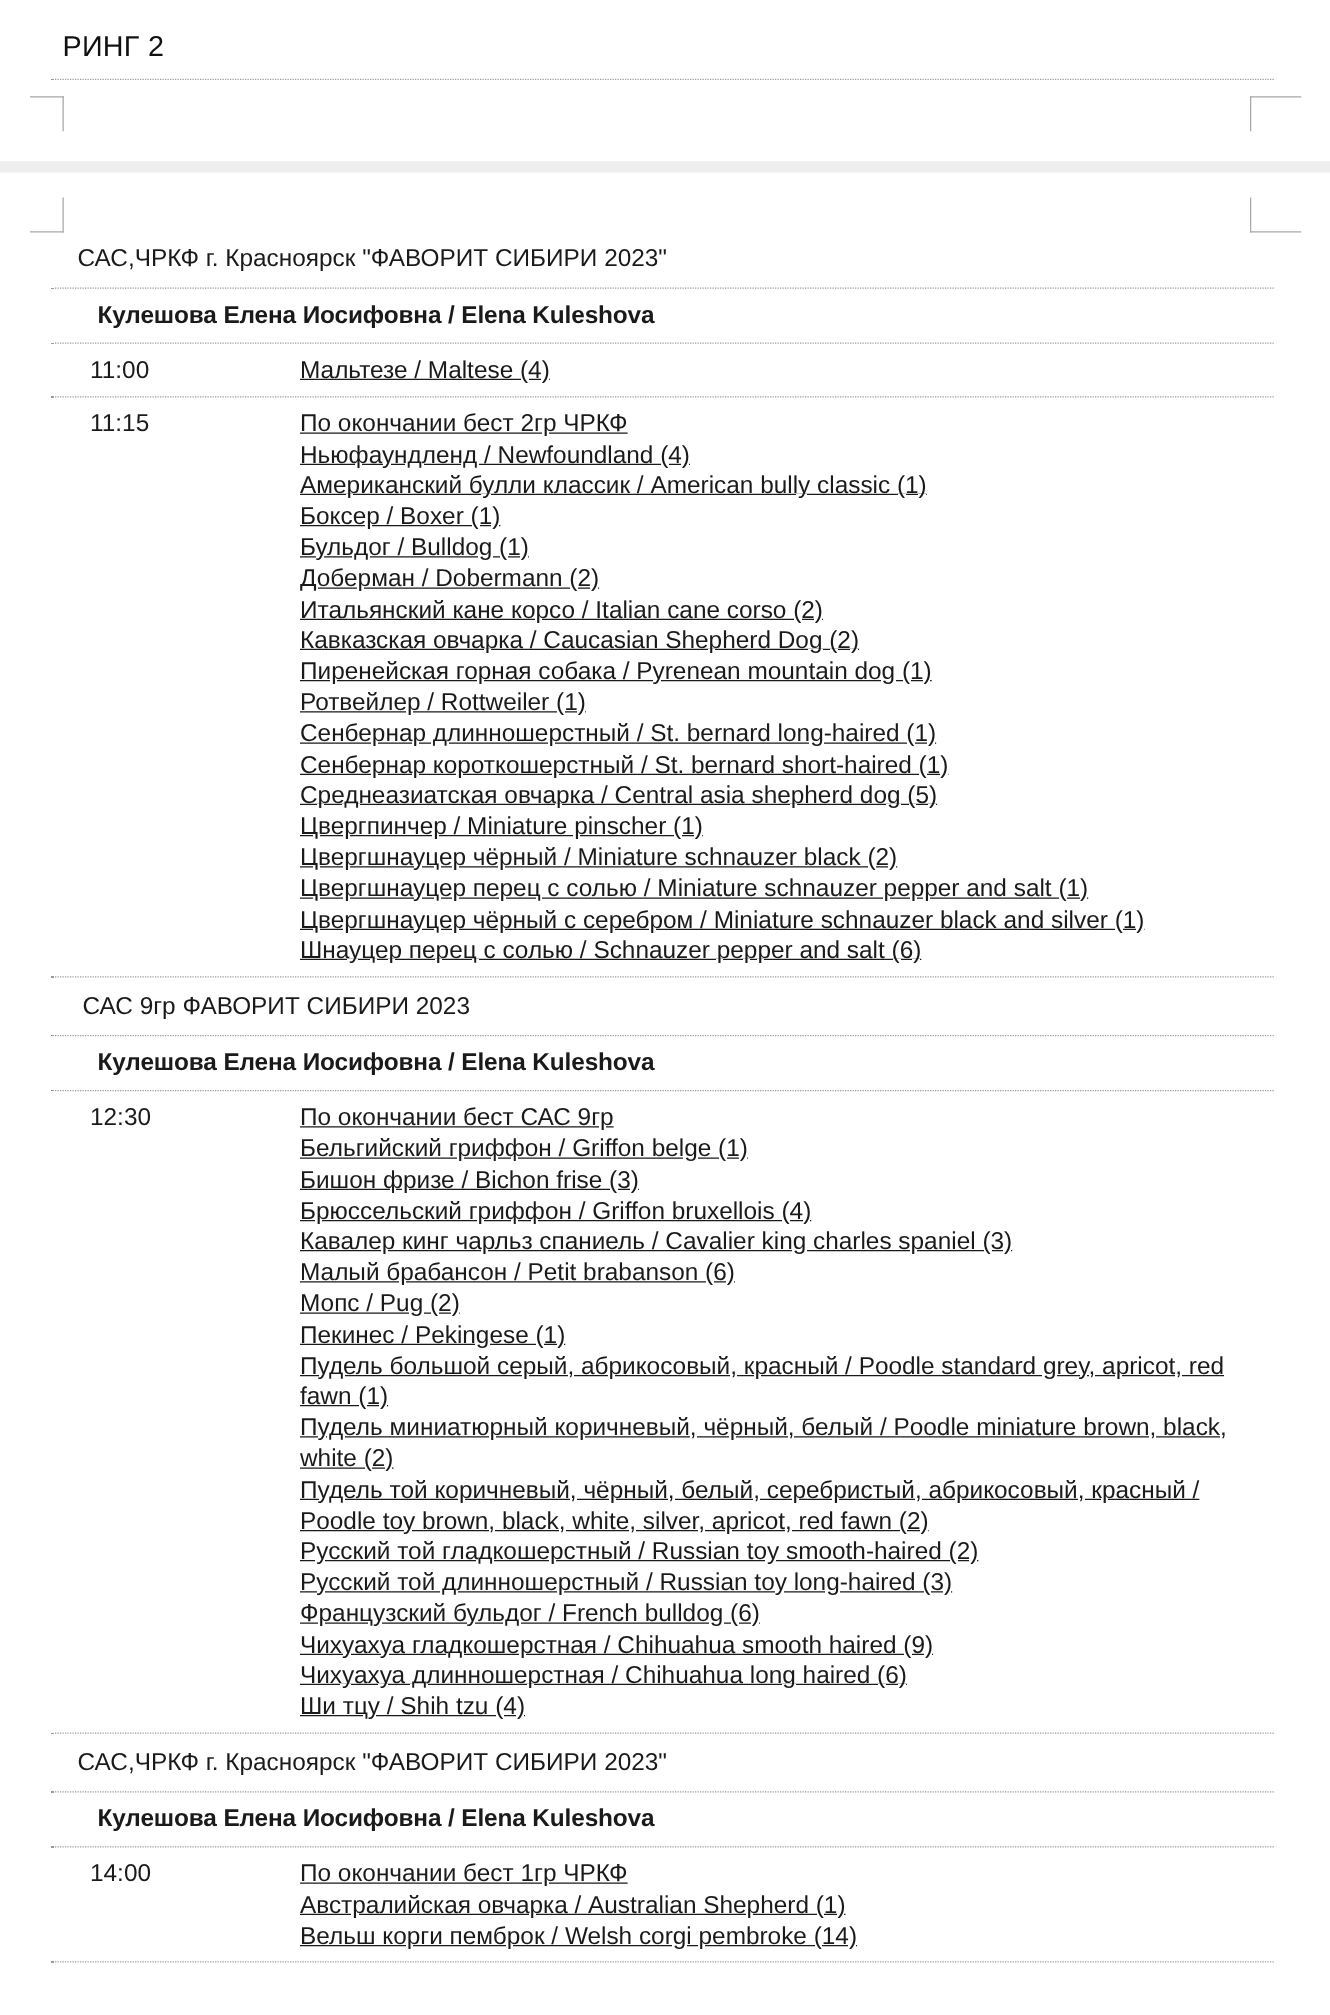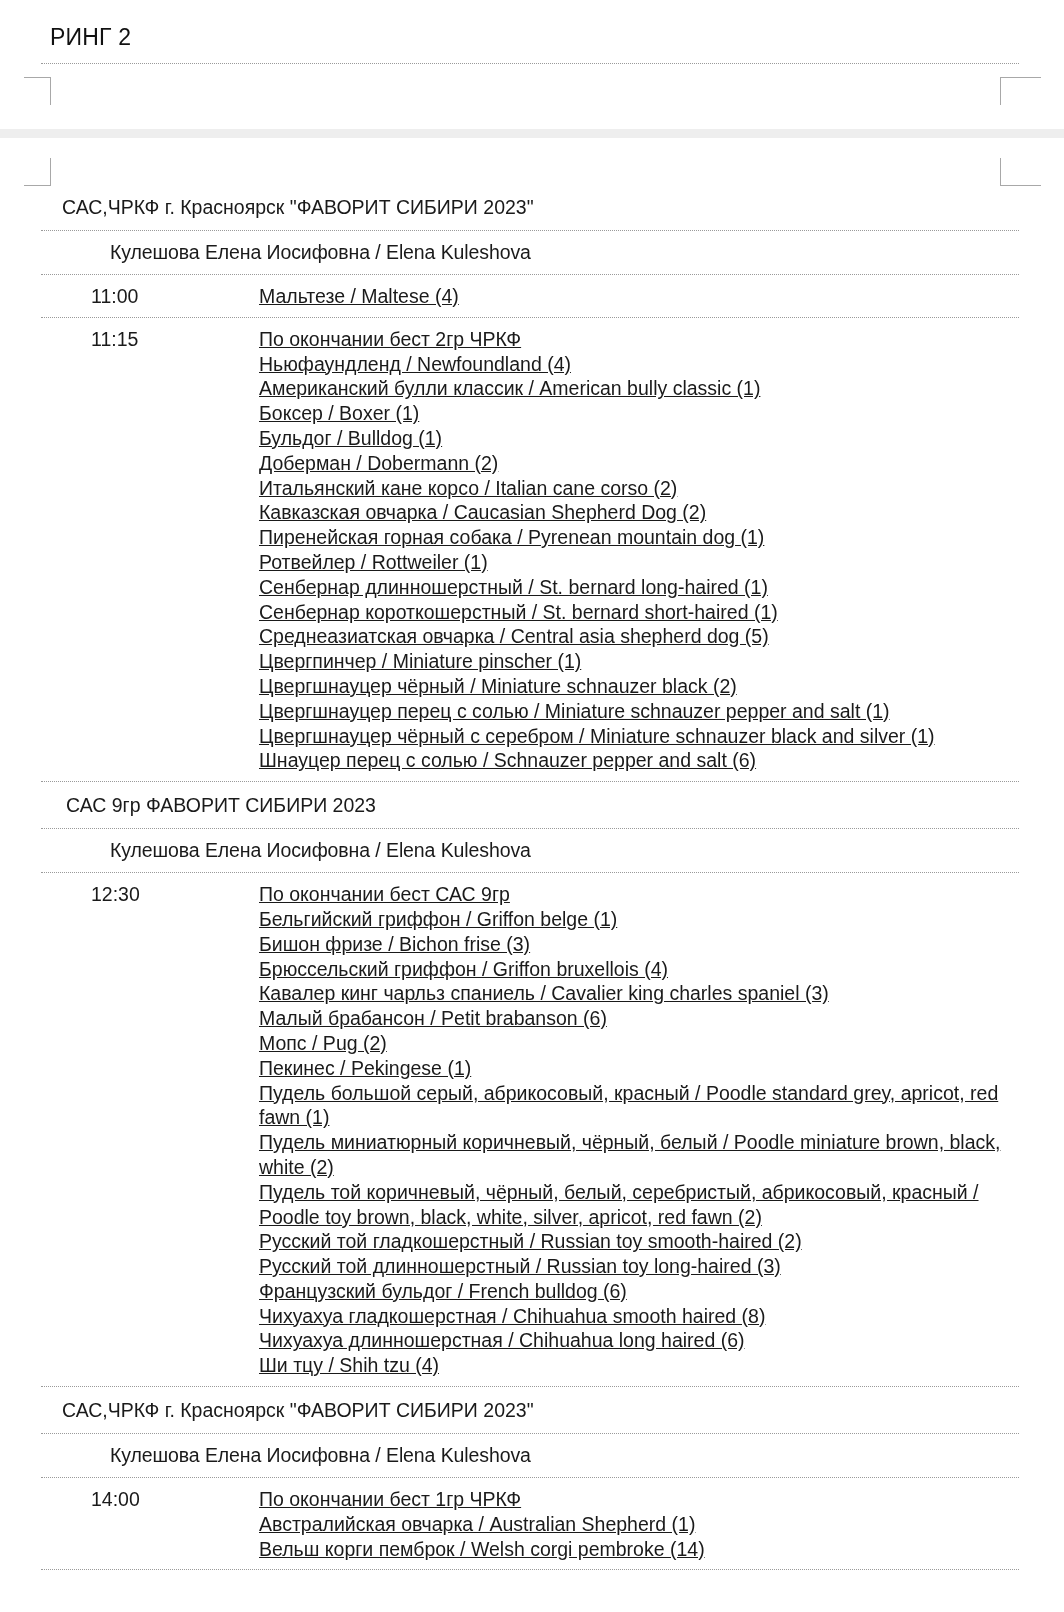--- a/index.html
+++ b/index.html
@@ -24,25 +24,25 @@
 
   .content { position: absolute; left: 0; top: 193px; width: 1064px; }
   .section { position: relative; }
   .event-title {
     font-size: 19.5px; line-height: 24px; padding: 2px 0 11px 0;
     margin-left: 62px; color: #1a1a1a;
   }
   .event-title.flush { margin-left: 66px; }
   .judge {
     font-size: 19.5px; line-height: 24px; padding: 9px 0 10px 78px;
-    font-weight: normal; color: #1a1a1a; letter-spacing: -0.1px; margin-left: 32px;
+    font-weight: bold; color: #1a1a1a; letter-spacing: -0.1px;
   }
   .dline { margin-left: 41px; width: 978px; border-top: 1px dotted #9a9a9a; height: 0; }
   .slot { display: flex; padding: 9px 0 8px 0; }
-  .slot .time { width: 168px; padding-left: 91px; font-size: 19.5px; line-height: 24.8px; flex: none; }
+  .slot .time { width: 168px; padding-left: 72px; font-size: 19.5px; line-height: 24.8px; flex: none; }
   .slot .breeds { flex: 1; padding-right: 40px; }
   .slot .breeds div { font-size: 19.5px; line-height: 24.8px; text-decoration: underline; }
 </style>
 </head>
 <body>
 
 <div class="ring-title">РИНГ 2</div>
 <div class="sep" style="top:63px;"></div>
 
 <div class="corner c-tl"></div>
@@ -106,21 +106,21 @@
           <div>Кавалер кинг чарльз спаниель / Cavalier king charles spaniel (3)</div>
           <div>Малый брабансон / Petit brabanson (6)</div>
           <div>Мопс / Pug (2)</div>
           <div>Пекинес / Pekingese (1)</div>
           <div>Пудель большой серый, абрикосовый, красный / Poodle standard grey, apricot, red fawn (1)</div>
           <div>Пудель миниатюрный коричневый, чёрный, белый / Poodle miniature brown, black, white (2)</div>
           <div>Пудель той коричневый, чёрный, белый, серебристый, абрикосовый, красный / Poodle toy brown, black, white, silver, apricot, red fawn (2)</div>
           <div>Русский той гладкошерстный / Russian toy smooth-haired (2)</div>
           <div>Русский той длинношерстный / Russian toy long-haired (3)</div>
           <div>Французский бульдог / French bulldog (6)</div>
-          <div>Чихуахуа гладкошерстная / Chihuahua smooth haired (8)</div>
+          <div>Чихуахуа гладкошерстная / Chihuahua smooth haired (9)</div>
           <div>Чихуахуа длинношерстная / Chihuahua long haired (6)</div>
           <div>Ши тцу / Shih tzu (4)</div>
         </div>
     </div>
     <div class="dline"></div>
   </div>
 
   <div class="section">
     <div class="event-title" style="padding-top:11px;">САС,ЧРКФ г. Красноярск "ФАВОРИТ СИБИРИ 2023"</div>
     <div class="dline"></div>

